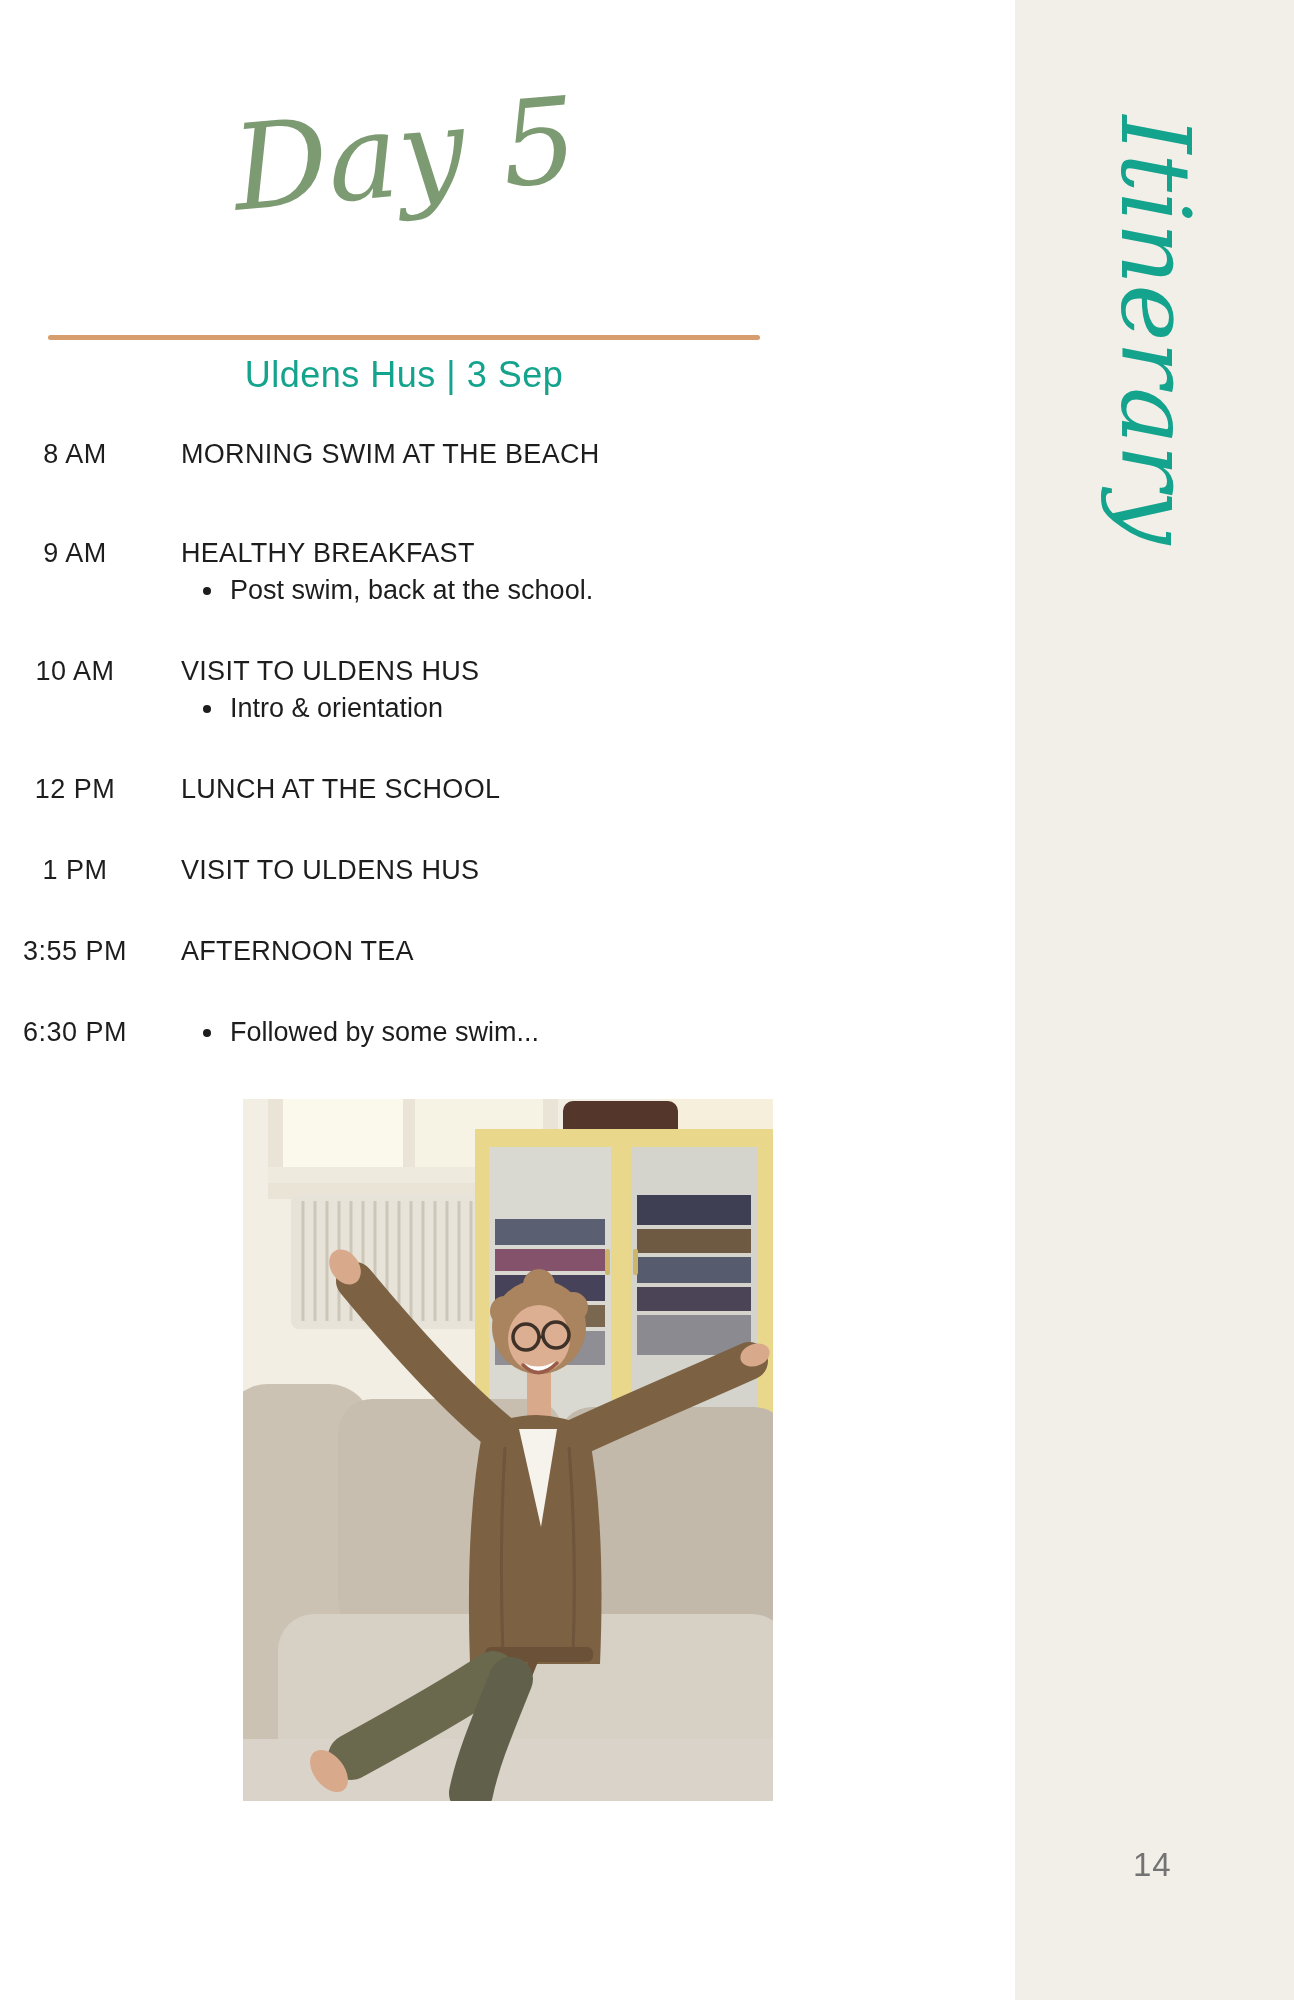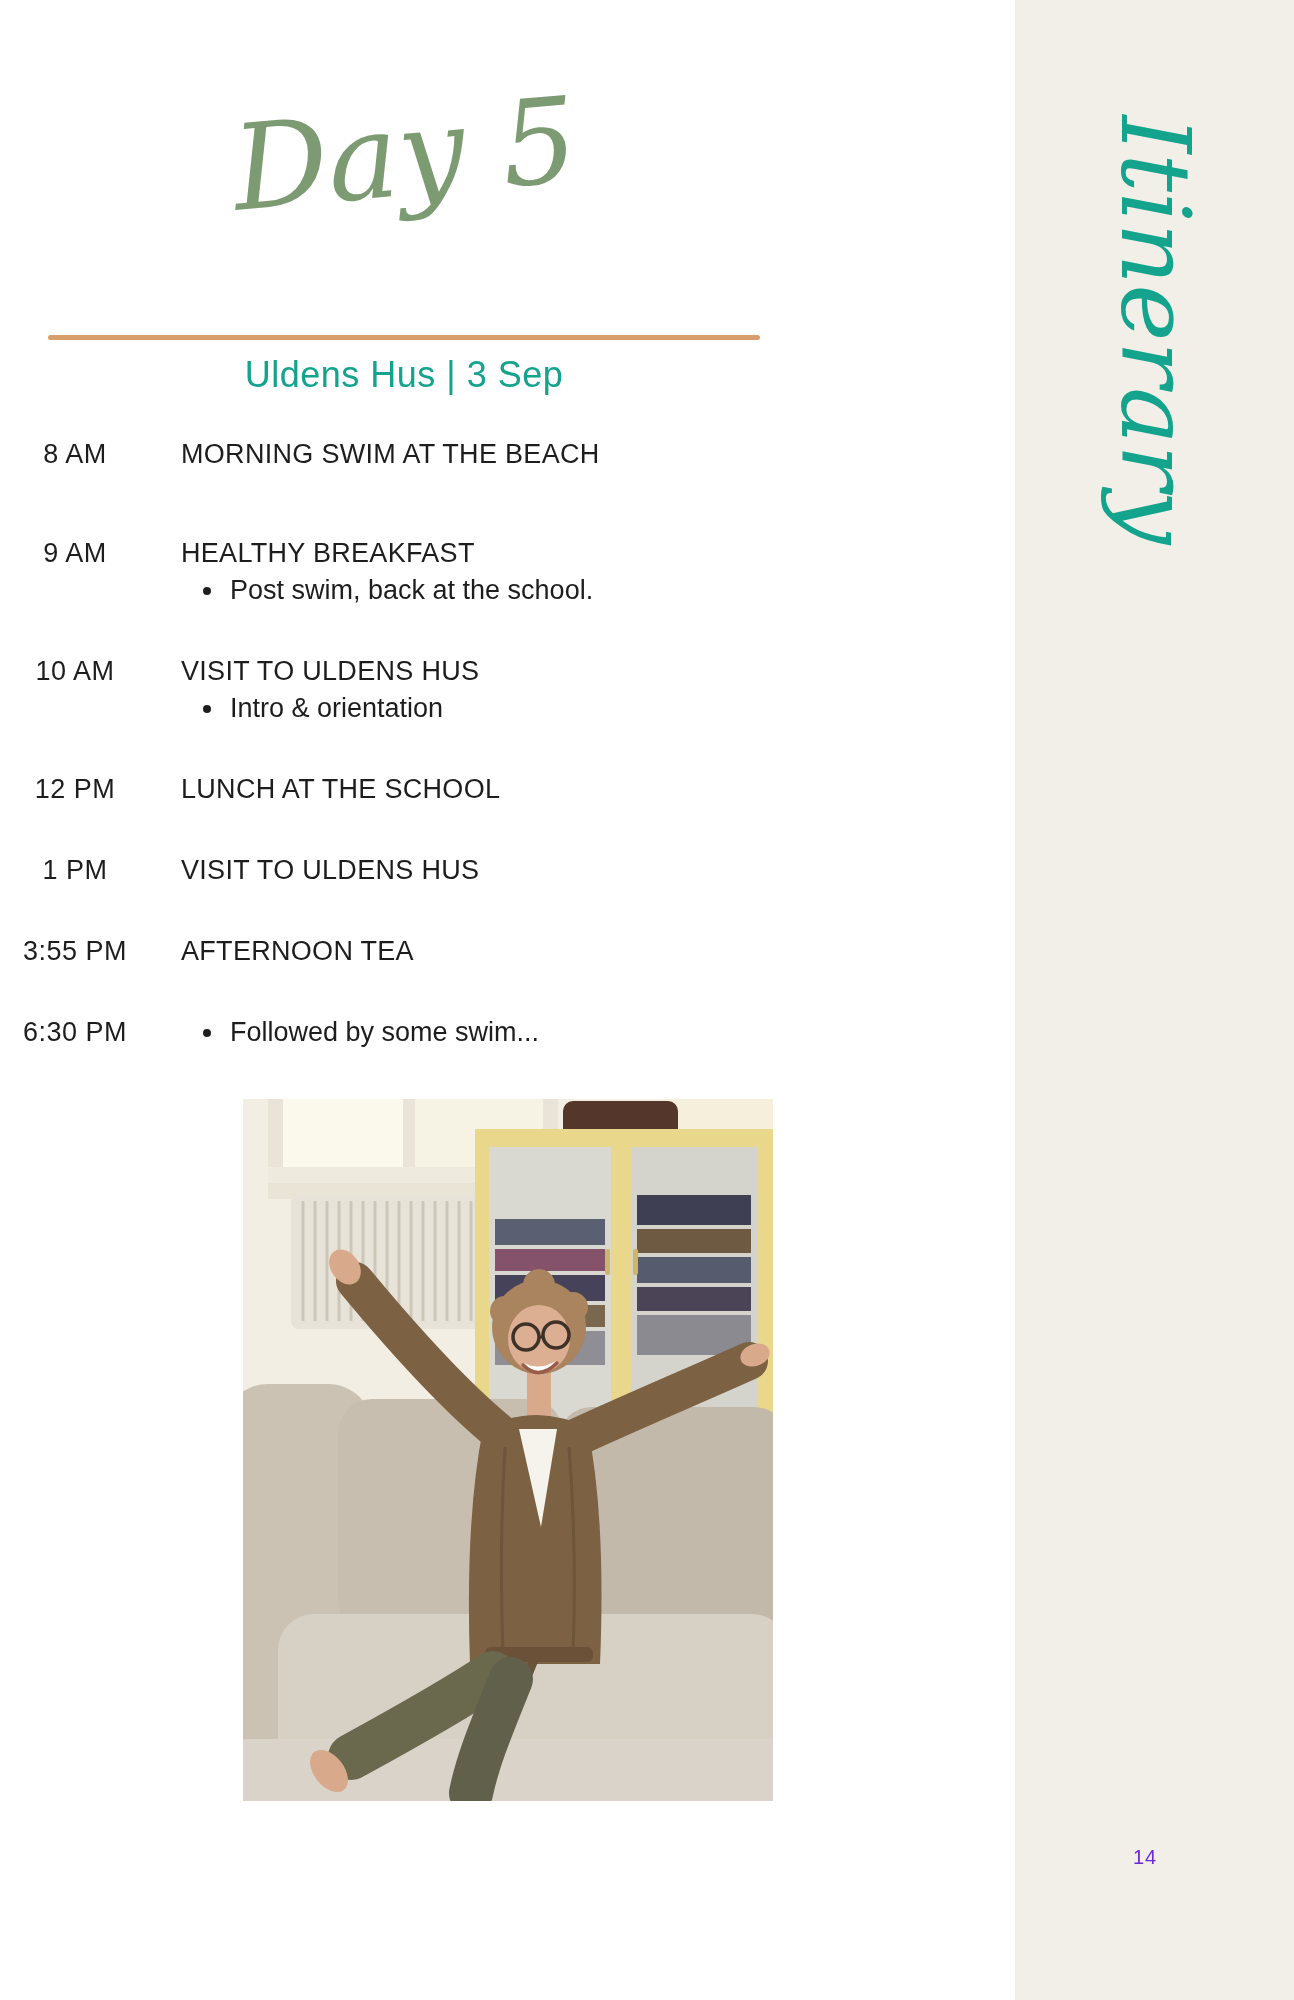--- a/index.html
+++ b/index.html
@@ -46,21 +46,21 @@
   .sidebar{
     position:absolute;right:0;top:0;width:279px;height:2000px;
     background:var(--sidebar-bg,#f2efe9);
   }
   .vscript{
     position:absolute;left:50%;top:330px;
     transform:translate(-50%,-50%) rotate(90deg);
     font-family:"DejaVu Serif",serif;font-style:italic;
     font-size:96px;white-space:nowrap;color:var(--teal,#14a38c);
   }
-  .page-num{position:absolute;left:118px;top:1846px;font-size:20px;color:#6d28d9;letter-spacing:1px;}
+  .page-num{position:absolute;left:118px;top:1846px;font-size:33px;color:#737373;letter-spacing:1px;}
 </style>
 </head>
 <body>
 
 <div class="page">
 
   <main class="content">
 
     <h1 class="day-script">Day 5</h1>
 

